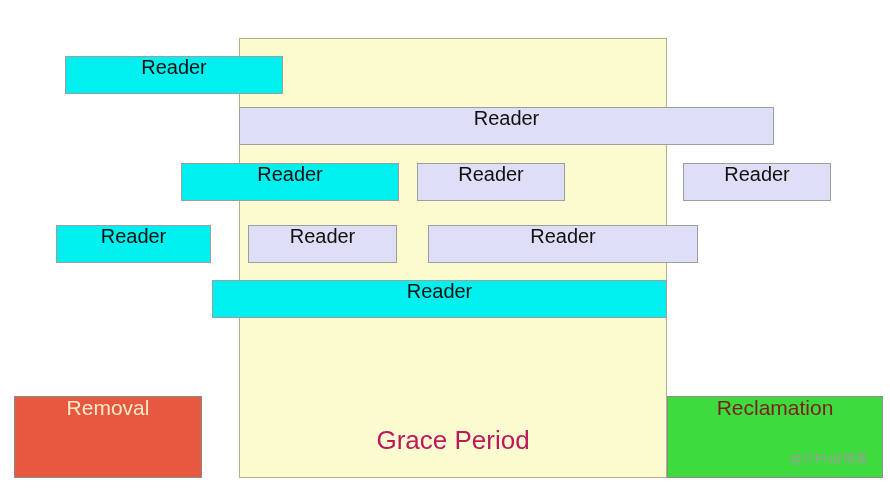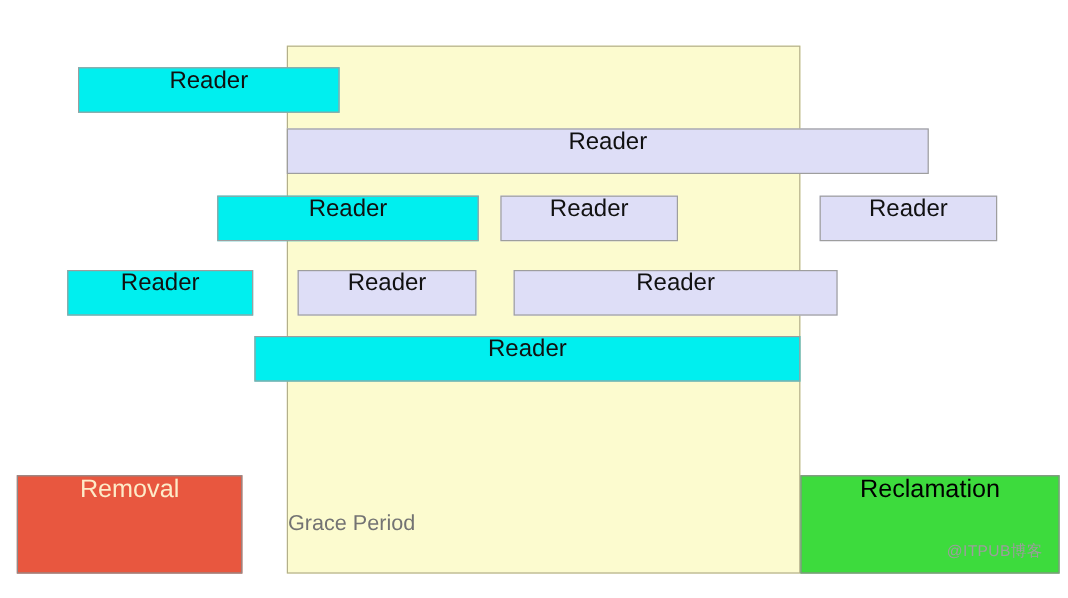--- a/index.html
+++ b/index.html
@@ -30,22 +30,23 @@
   .grace-period {
     border: 1px solid #b3b08a;
     font-size: 21px;
     color: #1a1a1a;
     align-items: flex-start;
     justify-content: center;
   }
   .grace-label {
     position: absolute;
     width: 100%;
-    font-size: 18px;
-    color: #737373;
+    text-align: center;
+    font-size: 26px;
+    color: #be185d;
   }
   .reader {
     border: 1px solid #9e9e9e;
     font-size: 20px;
     color: #111111;
   }
   .reader-cyan {
     background: #00efef;
   }
   .reader-lavender {
@@ -107,20 +108,20 @@
       </div>
       <div class="box reader reader-cyan" style="left: 212px; top: 280px; width: 455px; height: 38px; background: rgb(0, 239, 239); border-color: rgb(158, 158, 158);">
         <span>Reader</span>
       </div>
     </div>
 
   <div id="phases-layer">
       <div class="box phase removal" style="left: 14px; top: 396px; width: 188px; height: 82px; background: rgb(232, 87, 63); color: rgb(253, 235, 200);">
         <span>Removal</span>
       </div>
-      <div class="box phase reclamation" style="left: 667px; top: 396px; width: 216px; height: 82px; background: rgb(61, 219, 61); color: #000000;">
+      <div class="box phase reclamation" style="left: 667px; top: 396px; width: 216px; height: 82px; background: rgb(61, 219, 61); color: #7f1d1d;">
         <span>Reclamation</span>
       </div>
     </div>
 
   <div class="watermark" id="watermark" style="left: 789px; top: 450px; color: rgb(157, 157, 157);">@ITPUB博客</div>
 
 </div>
 
 </body></html>

